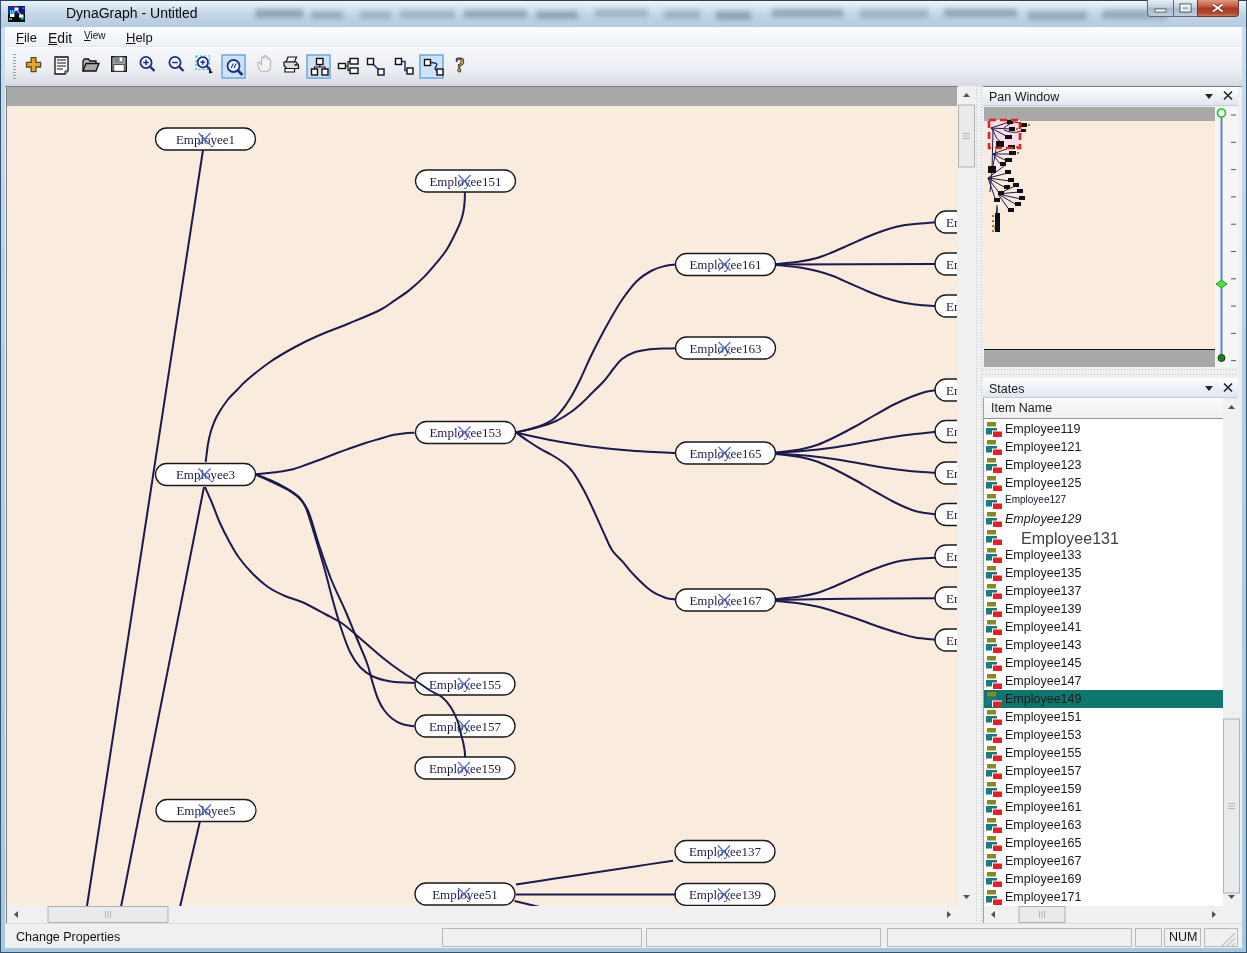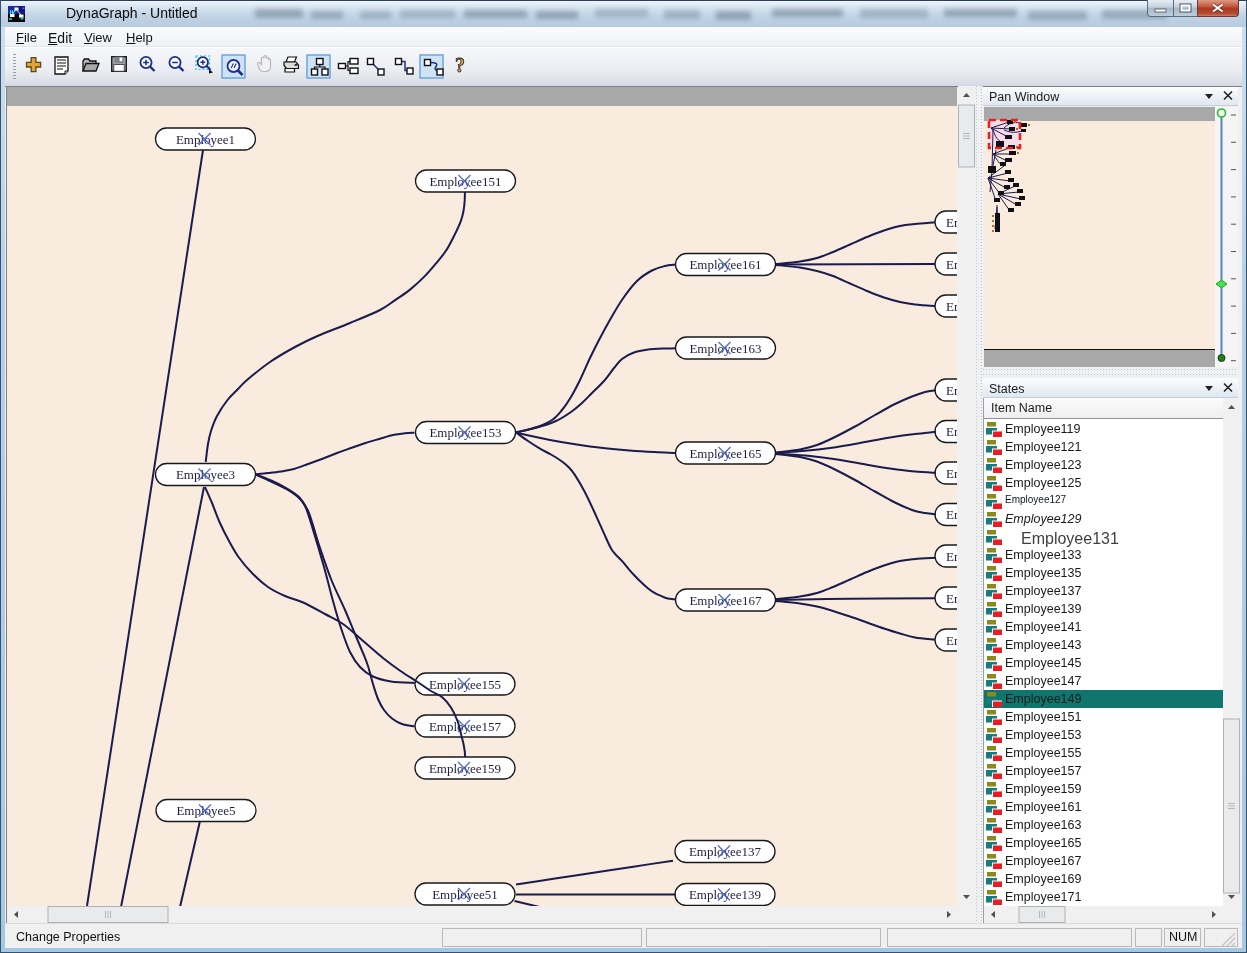--- a/index.html
+++ b/index.html
@@ -56,21 +56,21 @@
 <rect x="34.5" y="5.5" width="8" height="5" fill="none" stroke="#fff" stroke-width="1.6"></rect>
 <path d="M66,4.5 L75.5,11.5 M75.5,4.5 L66,11.5" stroke="#3a2018" stroke-width="3.6" opacity="0.55"></path>
 <path d="M66,4.5 L75.5,11.5 M75.5,4.5 L66,11.5" stroke="#fff" stroke-width="2.1"></path>
 </svg>
   </div>
 
 <div class="abs" style="left:5px;top:27px;width:1237px;height:921px;background:#f0f0f0;"></div>
 <div class="abs" style="left:5px;top:27px;width:1237px;height:20px;background:linear-gradient(180deg,#fbfcfd,#eef1f5);border-bottom:1px solid #e2e6ea;"></div>
 <div class="abs" style="left:16px;top:30px;font-size:13px;color:#111;"><u>F</u>ile</div>
 <div class="abs" style="left:48px;top:30px;font-size:14px;color:#111;"><u>E</u>dit</div>
-<div class="abs" style="left:84px;top:30px;font-size:13px;color:#111;"><u>V</u>iew</div>
+<div class="abs" style="left:84px;top:30px;font-size:10px;color:#111;"><u>V</u>iew</div>
 <div class="abs" style="left:126px;top:30px;font-size:13px;color:#111;"><u>H</u>elp</div>
 
 <div class="abs" style="left:5px;top:47px;width:1237px;height:39px;background:linear-gradient(180deg,#f6f7fa 0%,#eceef3 55%,#dcdfe7 90%,#d4d8e0 100%);border-top:1px solid #fff;"></div>
 <div class="abs" style="left:13px;top:54px;width:3px;height:26px;background:repeating-linear-gradient(180deg,#9aa0a8 0,#9aa0a8 1px,transparent 1px,transparent 3px);"></div>
 
 <svg class="abs" style="left:5px;top:47px" width="480" height="39" viewBox="0 0 480 39">
 
 <g>
 <rect x="217" y="8" width="23" height="23" fill="#cfe3f6" stroke="#66a1dc" stroke-width="1.4"></rect>
 <rect x="302" y="8" width="23" height="23" fill="#cfe3f6" stroke="#66a1dc" stroke-width="1.4"></rect>

